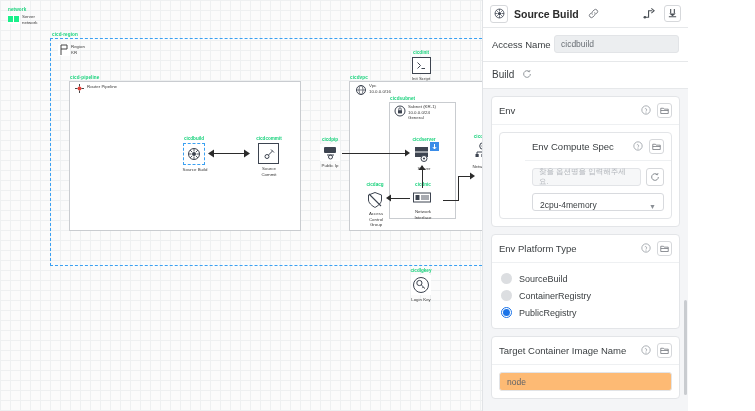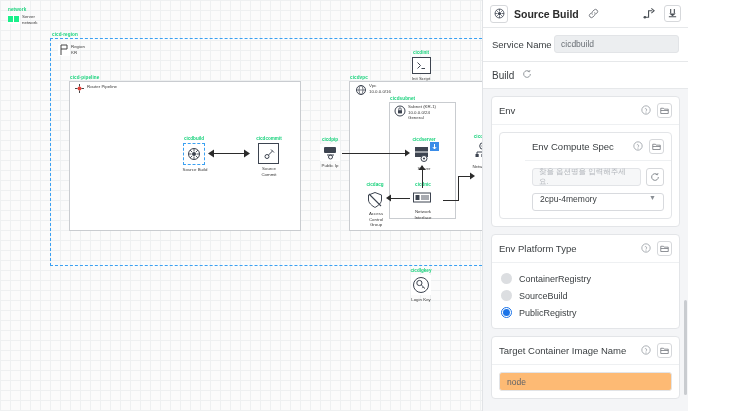--- a/index.html
+++ b/index.html
@@ -77,21 +77,21 @@
   .svc-val { font-size:9px; color:#5f6368; }
   .svc-input {
     flex:1; height:18px; background:#eceef0; border:1px solid #e2e4e7;
     border-radius:3px; font-size:8.5px; color:#6b7076;
     display:flex; align-items:center; padding:0 6px;
   }
   .svc-help { margin-left:auto; color:#9aa0a6; }
 
   .build-block {
     background:#ffffff; padding:7px 9px; border-bottom:1px solid #e6e8ea;
-    display:flex; align-items:center; gap:8px;
+    display:flex; align-items:flex-start; gap:8px;
   }
   .build-lab { font-size:10px; color:#3c4043; }
 
   .card {
     background:#ffffff; border:1px solid #e3e5e8; border-radius:4px;
     margin:7px 8px; 
   }
   .card-head {
     display:flex; align-items:center; padding:6px 7px;
     border-bottom:1px solid #eef0f2;
@@ -113,21 +113,21 @@
     flex:1; height:18px; background:#f6f7f8; border:1px solid #e2e4e7;
     border-radius:3px; display:flex; align-items:center; padding:0 6px;
     font-size:7.5px; color:#b0b4b9;
   }
   .round-btn {
     width:18px;height:18px;border:1px solid #d6d8db;border-radius:3px;
     background:#fff;display:flex;align-items:center;justify-content:center;
   }
   .select-box {
     height:18px; background:#ffffff; border:1px solid #d8dade; border-radius:3px;
-    display:flex; align-items:flex-start; padding:0 7px; font-size:8.5px; color:#3c4043;
+    display:flex; align-items:flex-end; padding:0 7px; font-size:8.5px; color:#3c4043;
   }
   .sel-caret { margin-left:auto; color:#8a8f95; font-size:7px; }
 
   .radio-row { display:flex; align-items:center; gap:7px; padding:3px 2px; }
   .radio {
     width:11px;height:11px;border-radius:50%; background:#dcdee1;
     flex-shrink:0; display:flex;align-items:center;justify-content:center;
   }
   .radio.on { background:#ffffff; border:1px solid #1a73e8; }
   .radio.on::after { content:""; width:7px;height:7px;border-radius:50%;background:#1a73e8; }
@@ -361,21 +361,21 @@
             <path d="M4 1 V6 M8 1 V6 M2 9.5 H10" stroke="#4a4f55" stroke-width="1.2" fill="none"></path>
             <path d="M2.4 6 H9.6 L6 9 Z" fill="#4a4f55"></path>
           </svg>
       </div>
     </div>
 
     <div class="panel-body">
 
       <div class="svc-block">
         <div class="svc-row">
-          <div class="svc-lab">Service Name</div>
+          <div class="svc-lab">Access Name</div>
           <div class="svc-input">cicdbuild</div>
         </div>
       </div>
 
       <div class="build-block">
         <div class="build-lab">Build</div>
         <div>
           <svg width="10" height="10" viewBox="0 0 12 12">
               <path d="M10 6 A4 4 0 1 1 8.6 3" stroke="#8a8f95" stroke-width="1.1" fill="none"></path>
               <path d="M9.6 1.2 L9 3.4 L6.8 2.8" stroke="#8a8f95" stroke-width="1" fill="none"></path>
@@ -458,25 +458,25 @@
               <svg width="9" height="9" viewBox="0 0 12 12">
                   <path d="M1 3 H4.6 L5.6 4.2 H11 V10 H1 Z" fill="none" stroke="#6b6f75" stroke-width="1"></path>
                   <path d="M1 6 H11" stroke="#6b6f75" stroke-width="1"></path>
                 </svg>
             </div>
           </div>
         </div>
         <div class="card-body">
           <div class="radio-row">
             <div class="radio"></div>
-            <div class="radio-lab">ContainerRegistry</div>
+            <div class="radio-lab">SourceBuild</div>
           </div>
           <div class="radio-row">
             <div class="radio"></div>
-            <div class="radio-lab">SourceBuild</div>
+            <div class="radio-lab">ContainerRegistry</div>
           </div>
           <div class="radio-row">
             <div class="radio on"></div>
             <div class="radio-lab">PublicRegistry</div>
           </div>
         </div>
       </div>
 
       <div class="card">
         <div class="card-head">

